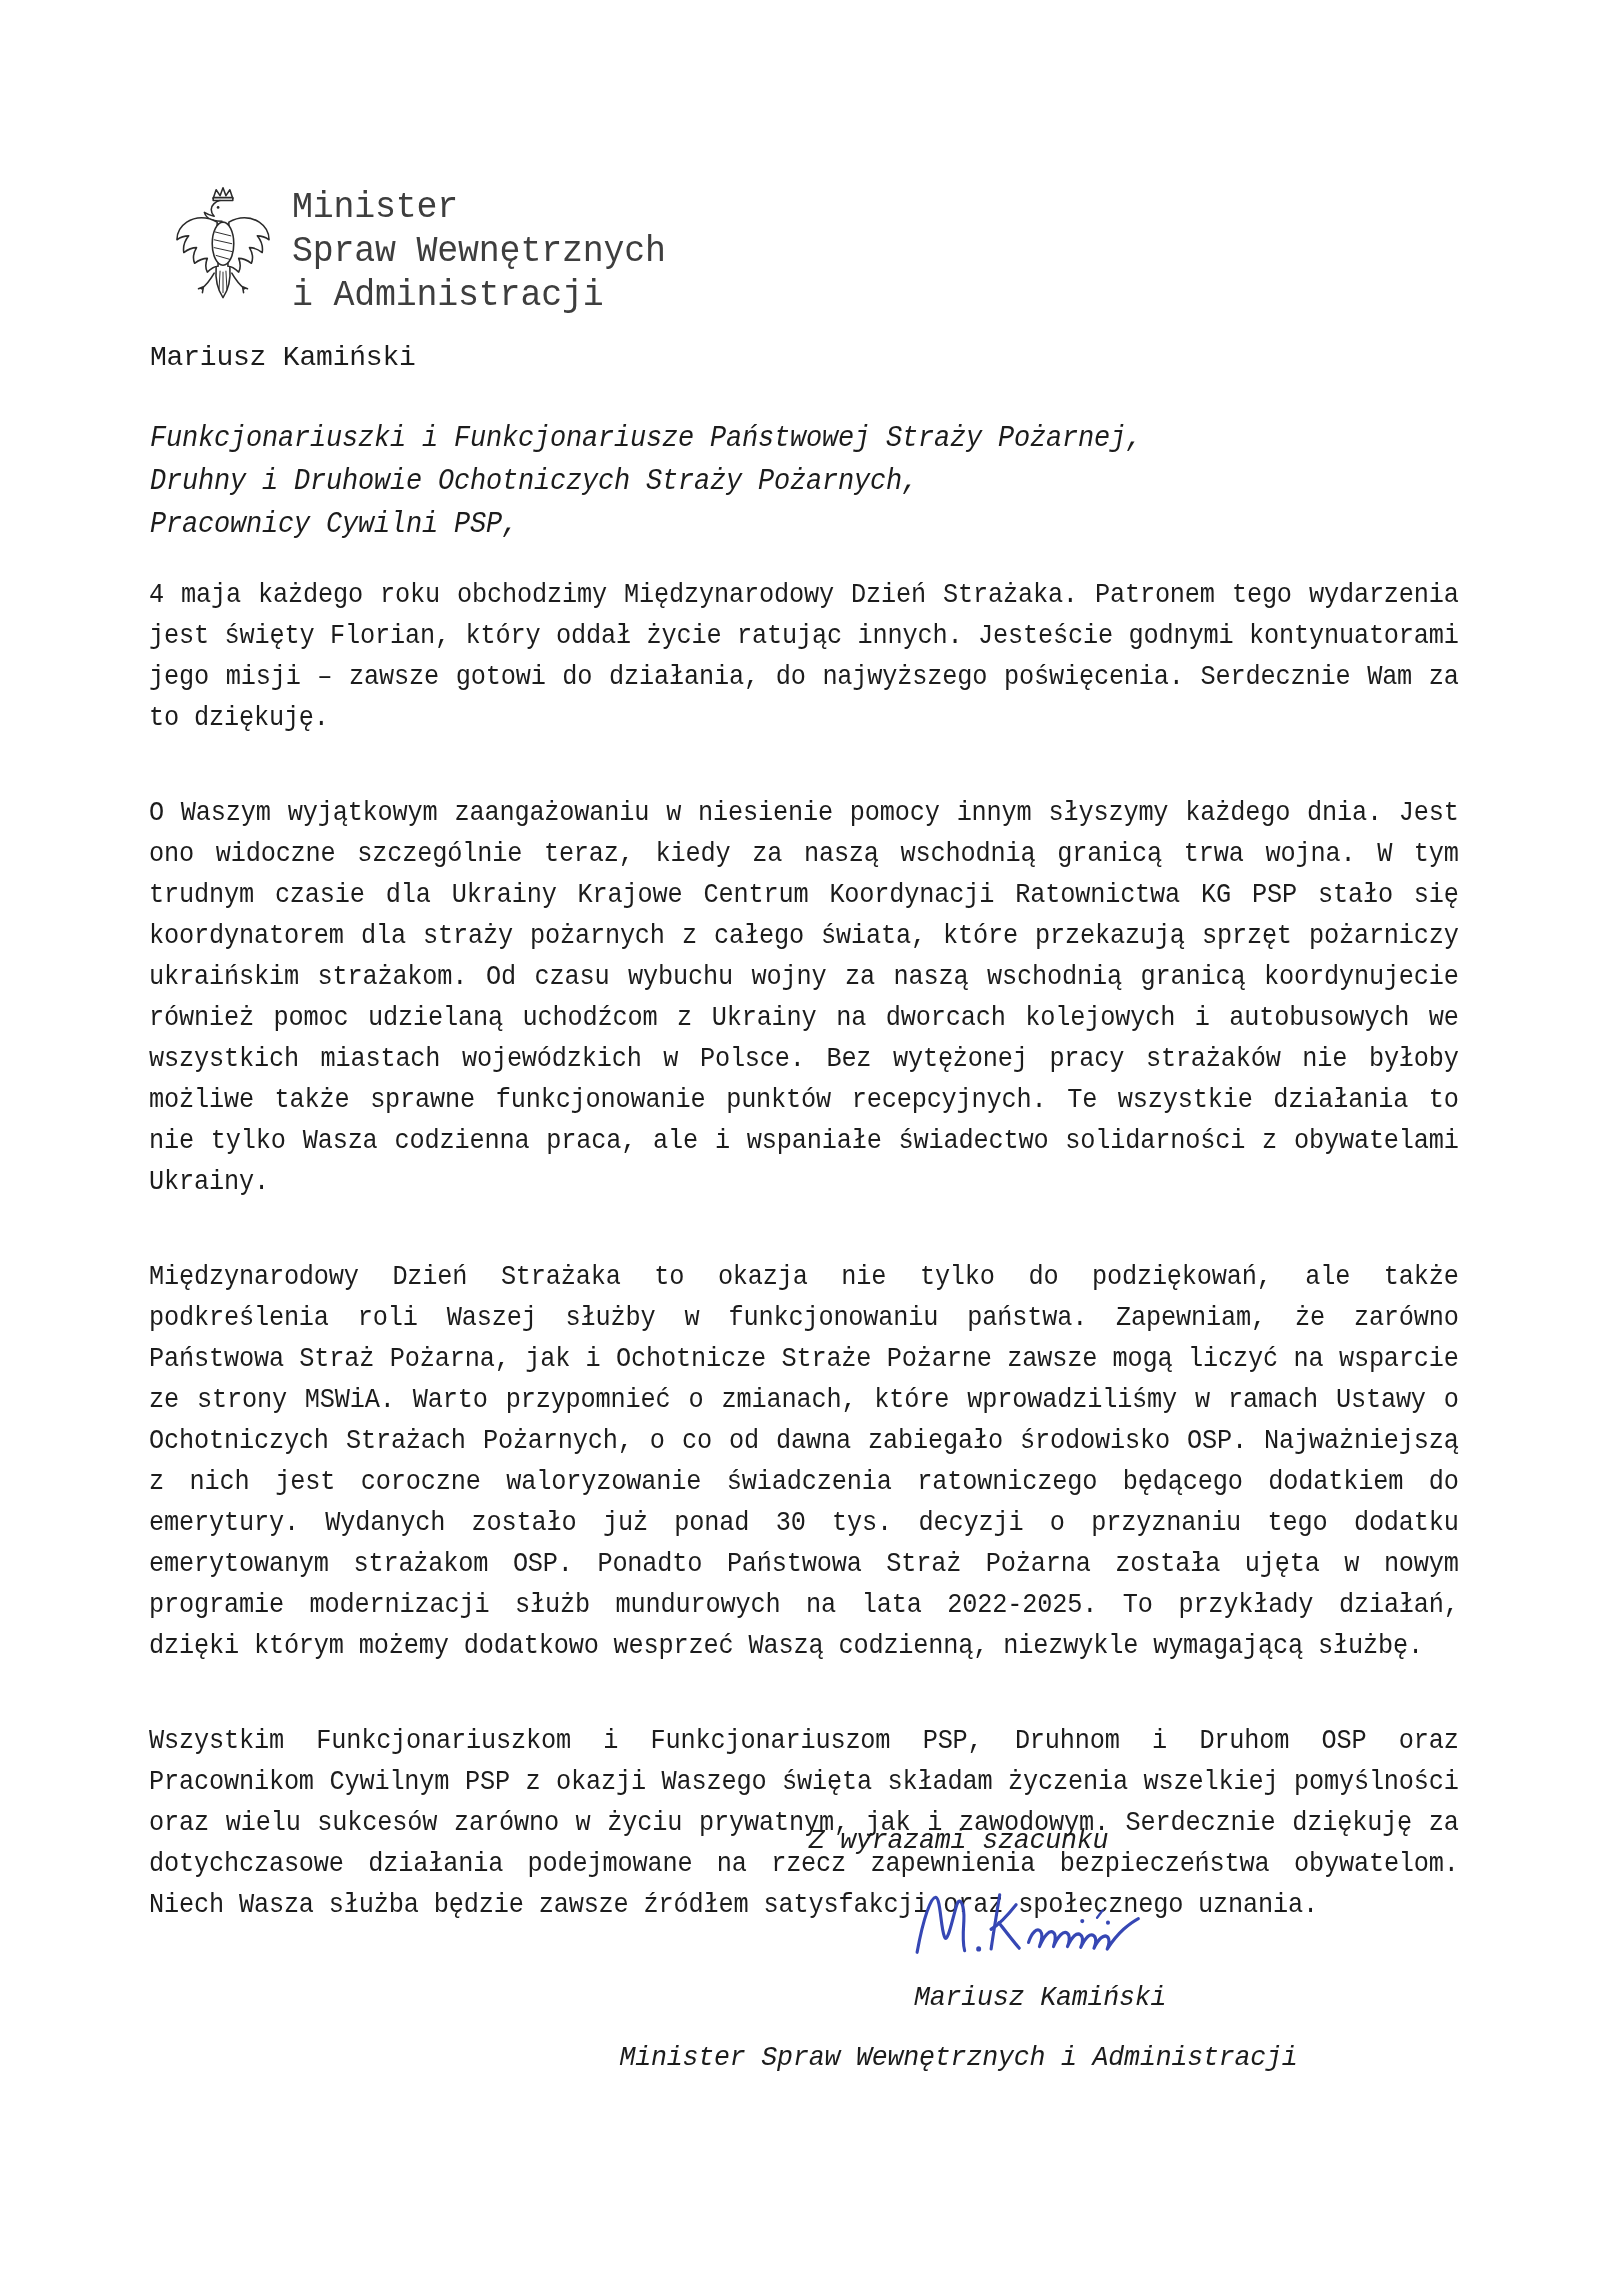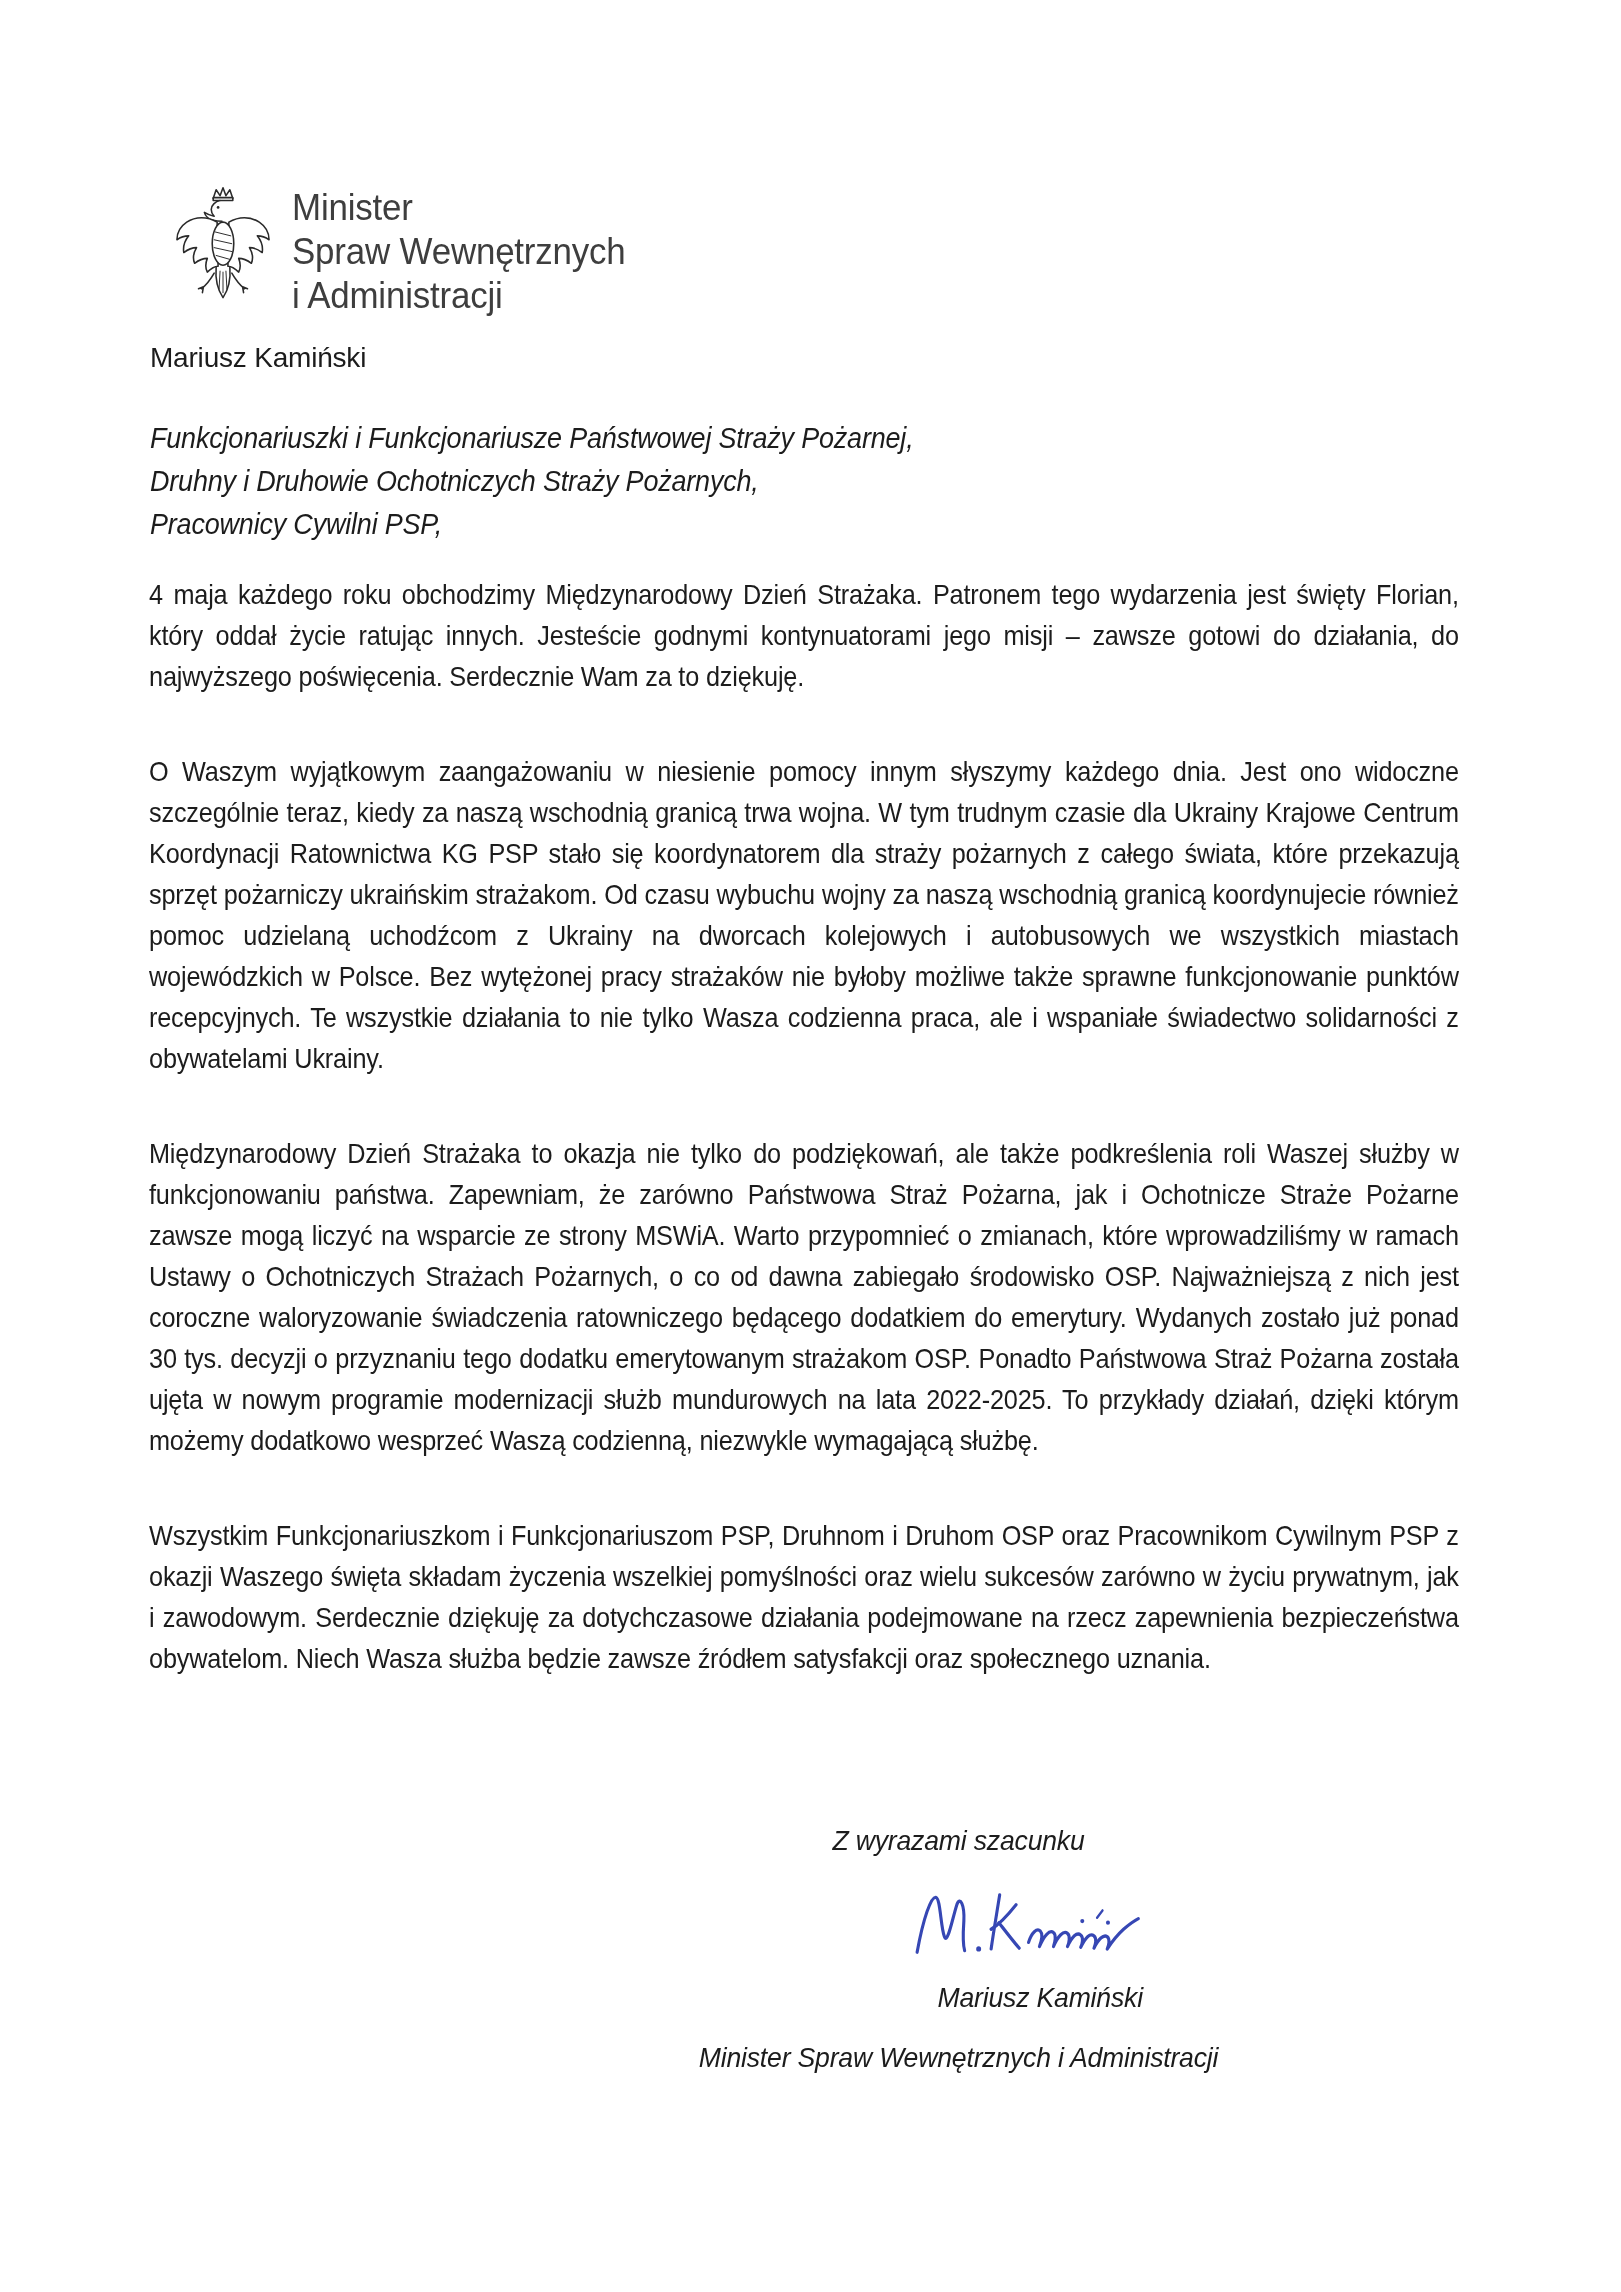--- a/index.html
+++ b/index.html
@@ -8,21 +8,21 @@
     --header-text:#3e3e3e;
     --signature-ink:#3647b4;
     --emblem-ink:#2b2b2b;
   }
   html,body{margin:0;padding:0;background:#e8e8e8;}
   .page{
     position:relative;
     width:1621px;height:2293px;
     margin:0 auto;
     background:var(--page-background,#fff);
-    font-family:Liberation Sans, sans-serif;
+    font-family:Liberation Mono, monospace;
     color:var(--body-text,#1c1c1c);
     overflow:hidden;
   }
   
   .letterhead{
     position:absolute;left:174px;top:184px;
     display:flex;align-items:flex-start;
   }
   .emblem{width:98px;height:139px;color:var(--emblem-ink,#2b2b2b);flex:0 0 auto;}
   .office-name{

